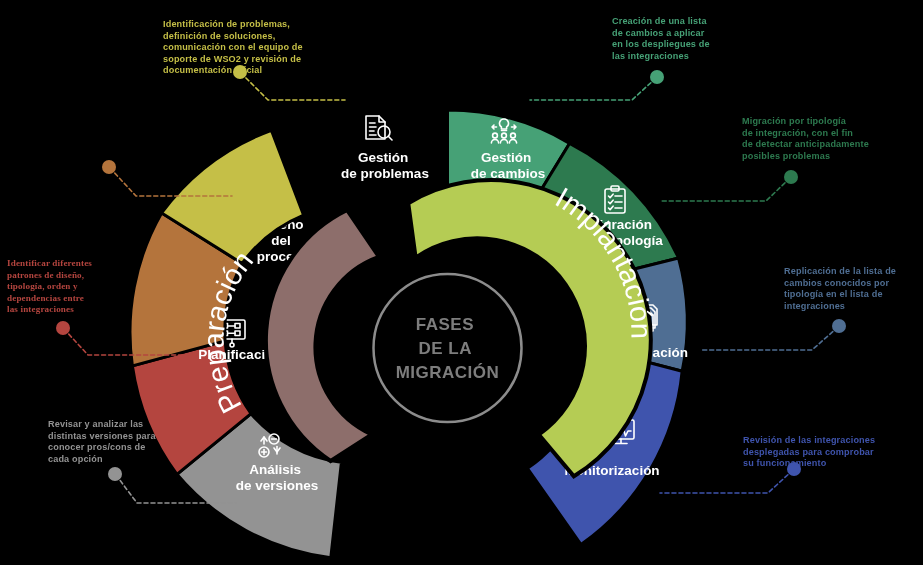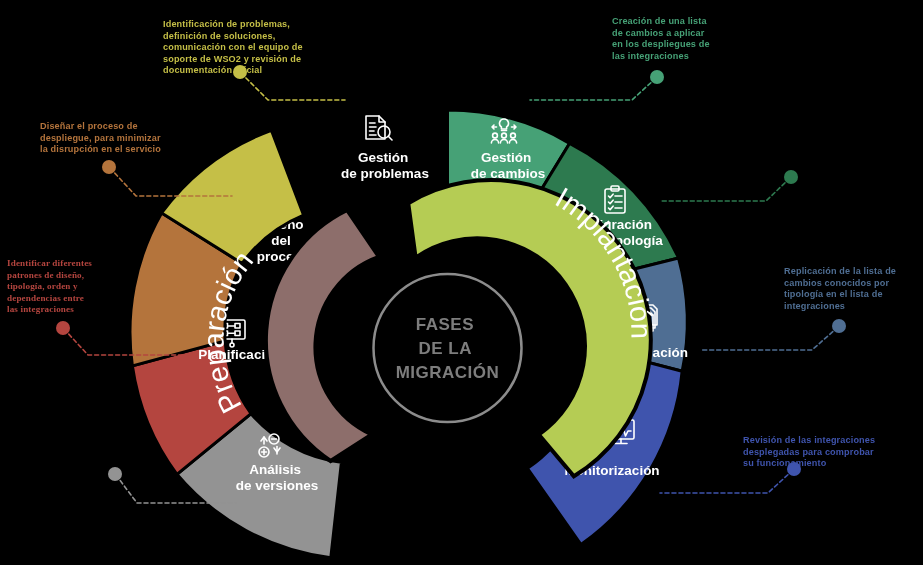--- a/index.html
+++ b/index.html
@@ -243,36 +243,41 @@
       </g>
     </g>
   </svg>
 
   <div class="callout" style="left:163px; top:19px; width:210px; color:#c5bf47;">Identificación de problemas,
 definición de soluciones,
 comunicación con el equipo de
 soporte de WSO2 y revisión de
 documentación oficial</div>
 
-  <div class="callout" style="left:40px; top:121px; width:185px; color:#b4743c;">Diseñar el proceso de
-despliegue, para minimizar
-la disrupción en el servicio</div>
 
   <div class="callout" style="left:7px; top:258px; width:160px; color:#b4453f;font-family:Liberation Serif, serif;">Identificar diferentes
 patrones de diseño,
 tipología, orden y
 dependencias entre
 las integraciones</div>
 
+  <div class="callout" style="left:48px; top:419px; width:170px; color:#939393;">Revisar y analizar las
+distintas versiones para
+conocer pros/cons de
+cada opción</div>
 
   <div class="callout" style="left:612px; top:16px; width:170px; color:#46a176;">Creación de una lista
 de cambios a aplicar
 en los despliegues de
 las integraciones</div>
 
+  <div class="callout" style="left:742px; top:116px; width:180px; color:#2d7a4f;">Migración por tipología
+de integración, con el fin
+de detectar anticipadamente
+posibles problemas</div>
 
   <div class="callout" style="left:784px; top:266px; width:140px; color:#4f6e93;">Replicación de la lista de
 cambios conocidos por
 tipología en el lista de
 integraciones</div>
 
   <div class="callout" style="left:743px; top:421px; width:180px; color:#3f54ad;margin-top:14px;">Revisión de las integraciones
 desplegadas para comprobar
 su funcionamiento</div>
 

